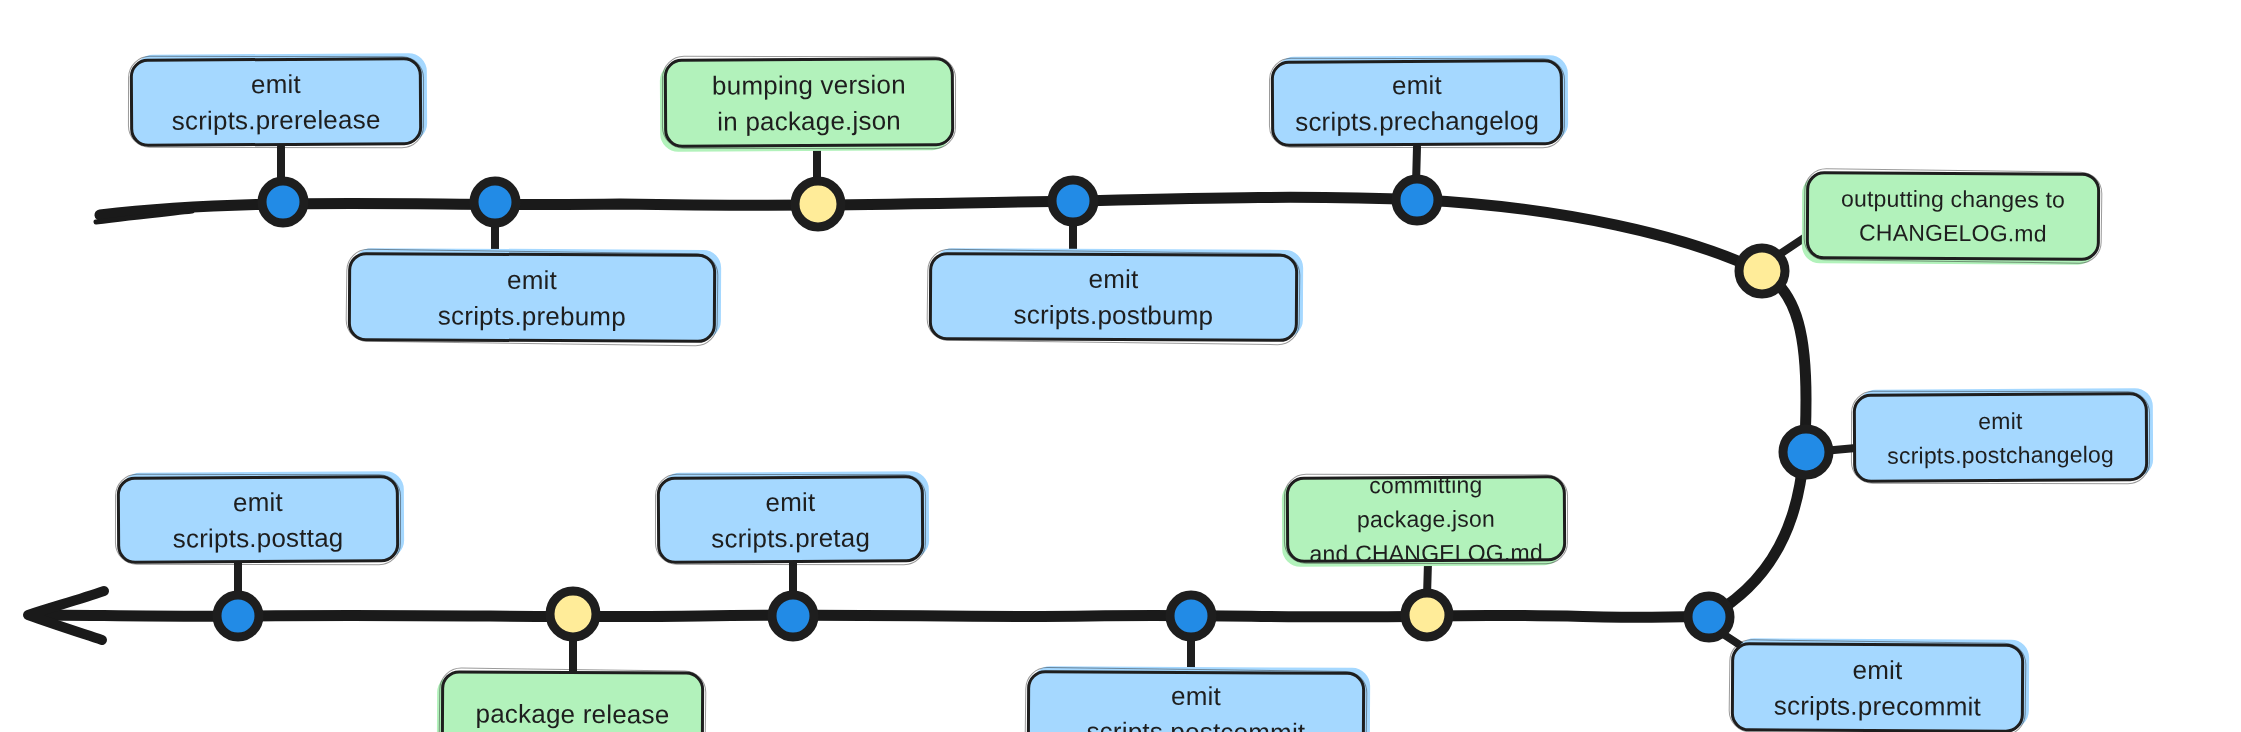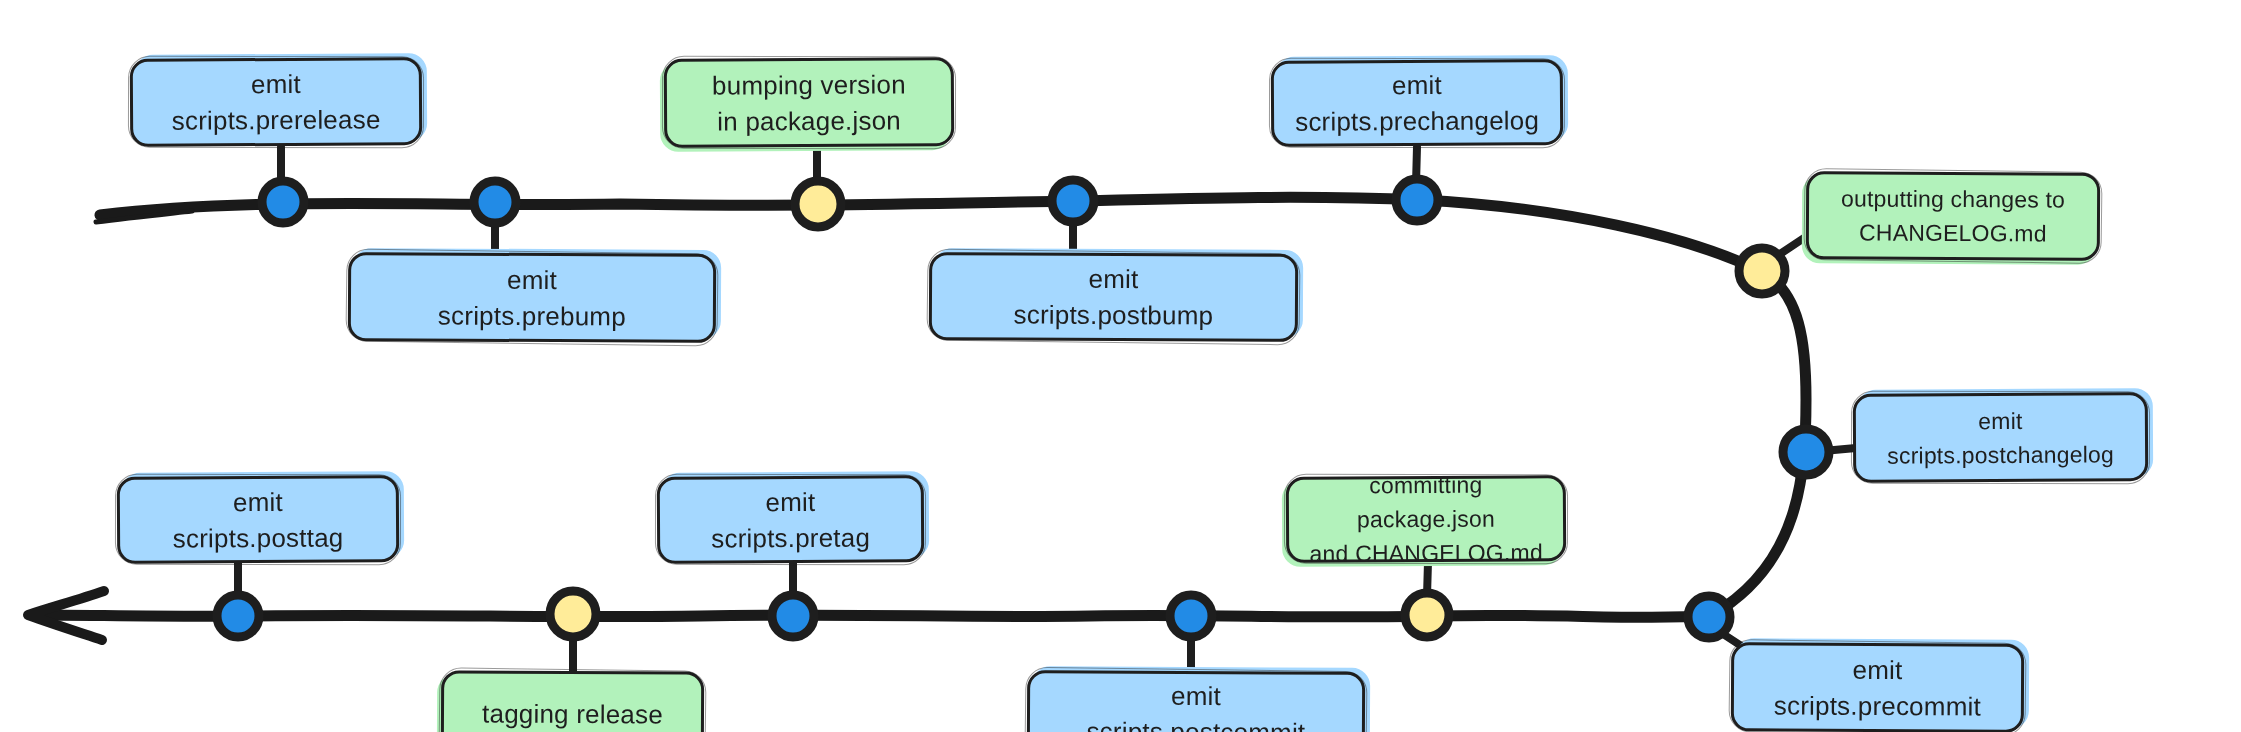--- a/index.html
+++ b/index.html
@@ -138,20 +138,20 @@
   </div>
   <div class="label-box box-blue b10 rot-b">
     <span class="label">emit
 scripts.postcommit</span>
   </div>
   <div class="label-box box-blue b11 rot-a">
     <span class="label">emit
 scripts.pretag</span>
   </div>
   <div class="label-box box-green b12 rot-b">
-    <span class="label">tagging release</span>
+    <span class="label">package release</span>
   </div>
   <div class="label-box box-blue b13 rot-a">
     <span class="label">emit
 scripts.posttag</span>
   </div>
 
 </div>
 
 </body></html>

